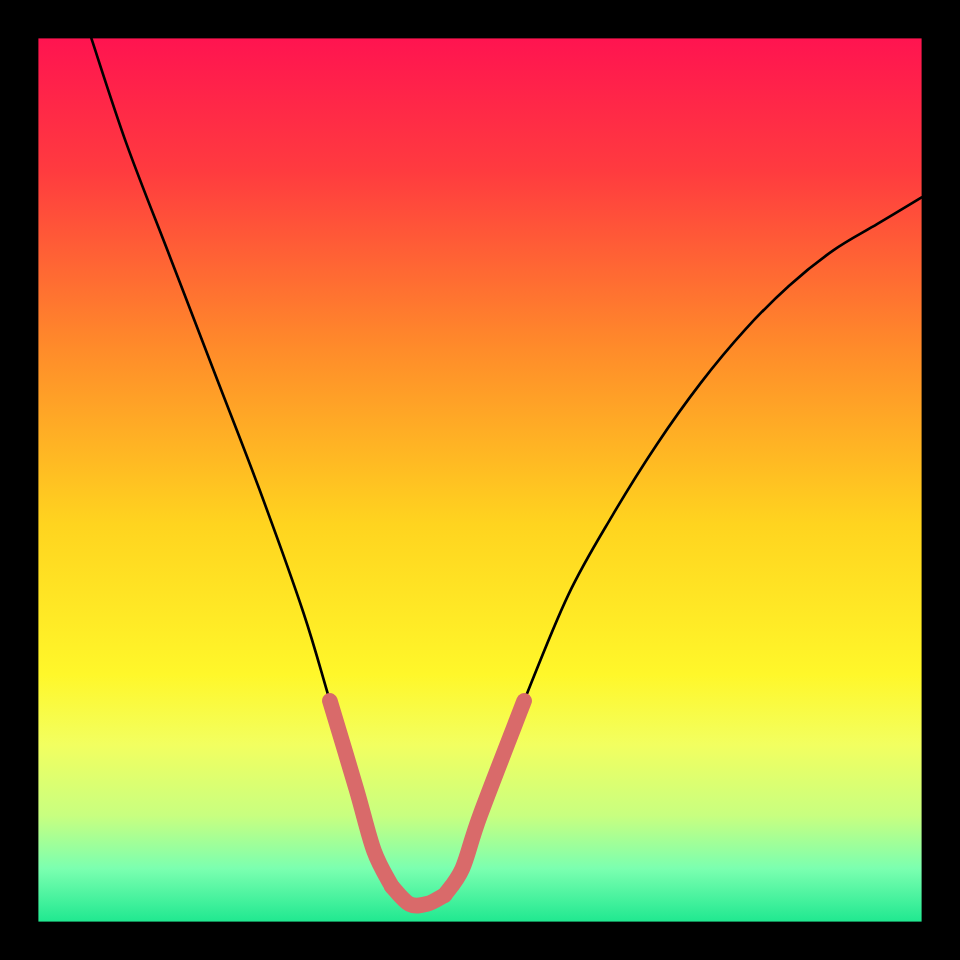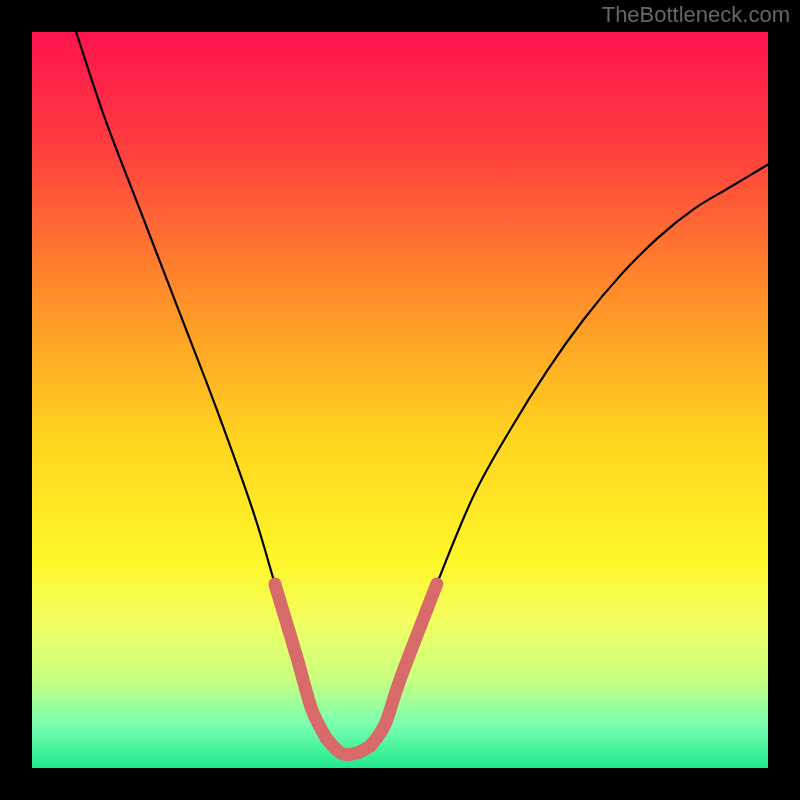--- a/index.html
+++ b/index.html
@@ -50,14 +50,13 @@
           <stop offset="100%" stop-color="#20e890"></stop>
         </linearGradient>
       </defs>
       <rect x="0" y="0" width="800" height="800" fill="#000000"></rect>
       <rect x="32" y="32" width="736" height="736" fill="url(#bg-grad)"></rect>
       <path d="M 76.16 32 C 81.06666666666666 46.720000000000006, 94.56000000000002 89.65333333333338, 105.60000000000001 120.32000000000005 C 116.64 150.9866666666667, 130.1333333333333 184.10666666666668, 142.39999999999998 216 C 154.66666666666666 247.89333333333332, 166.93333333333334 279.7866666666667, 179.20000000000002 311.68 C 191.4666666666667 343.5733333333333, 203.73333333333335 374.24, 216 407.36 C 228.26666666666665 440.48, 242.98666666666665 480.96000000000004, 252.79999999999998 510.40000000000003 C 262.61333333333334 539.84, 267.52 559.4666666666667, 274.88 584 C 282.24 608.5333333333333, 290.82666666666665 636.7466666666667, 296.96 657.6 C 303.0933333333333 678.4533333333334, 306.7733333333333 695.6266666666667, 311.68 709.12 C 316.5866666666667 722.6133333333333, 321.49333333333334 731.1999999999999, 326.40000000000003 738.56 C 331.30666666666673 745.92, 336.21333333333337 750.8266666666666, 341.12 753.28 C 346.02666666666664 755.7333333333333, 350.9333333333333 754.5066666666667, 355.84 753.28 C 360.74666666666667 752.0533333333333, 365.6533333333333 750.8266666666666, 370.56 745.92 C 375.4666666666667 741.0133333333333, 380.37333333333333 734.88, 385.28 723.84 C 390.1866666666666 712.8000000000001, 391.4133333333333 702.9866666666667, 400 679.6800000000001 C 408.5866666666667 656.3733333333334, 424.53333333333336 614.6666666666666, 436.8 584 C 449.06666666666666 553.3333333333334, 461.3333333333333 521.44, 473.59999999999997 495.68 C 485.8666666666666 469.92, 498.1333333333334 450.29333333333335, 510.40000000000003 429.44 C 522.6666666666667 408.58666666666664, 534.9333333333333 388.9599999999999, 547.1999999999999 370.55999999999995 C 559.4666666666666 352.15999999999997, 571.7333333333333 334.9866666666667, 584 319.04 C 596.2666666666667 303.09333333333336, 608.5333333333334 288.37333333333333, 620.8000000000001 274.88 C 633.0666666666667 261.38666666666666, 645.3333333333334 249.12000000000003, 657.6 238.08000000000004 C 669.8666666666667 227.04000000000005, 682.1333333333333 217.22666666666666, 694.4 208.64 C 706.6666666666666 200.0533333333333, 718.9333333333333 193.91999999999993, 731.1999999999999 186.55999999999995 C 743.4666666666666 179.19999999999996, 761.8666666666667 168.16, 768 164.48000000000002" fill="none" stroke="#000000" stroke-width="2.2" stroke-linecap="round" stroke-linejoin="round"></path>
       <path d="M 274.88 584 C 278.56 596.2666666666667, 290.82666666666665 636.7466666666667, 296.96 657.6 C 303.0933333333333 678.4533333333334, 306.7733333333333 695.6266666666667, 311.68 709.12 C 316.5866666666667 722.6133333333333, 323.9466666666667 733.6533333333333, 326.40000000000003 738.56" fill="none" stroke="#d96a6a" stroke-width="13" stroke-linecap="round" stroke-linejoin="round"></path>
       <path d="M 326.40000000000003 738.56 C 328.85333333333335 741.0133333333333, 336.21333333333337 750.8266666666666, 341.12 753.28 C 346.02666666666664 755.7333333333333, 350.9333333333333 754.5066666666667, 355.84 753.28 C 360.74666666666667 752.0533333333333, 368.1066666666667 747.1466666666666, 370.56 745.92" fill="none" stroke="#d96a6a" stroke-width="13" stroke-linecap="round" stroke-linejoin="round"></path>
       <path d="M 370.56 745.92 C 373.0133333333333 742.24, 380.37333333333333 734.88, 385.28 723.84 C 390.1866666666666 712.8000000000001, 391.4133333333333 702.9866666666667, 400 679.6800000000001 C 408.5866666666667 656.3733333333334, 430.6666666666667 599.9466666666667, 436.8 584" fill="none" stroke="#d96a6a" stroke-width="13" stroke-linecap="round" stroke-linejoin="round"></path>
     </svg>
-  <div class="watermark">TheBottleneck.com</div>
 </div>
 
 </body></html>

